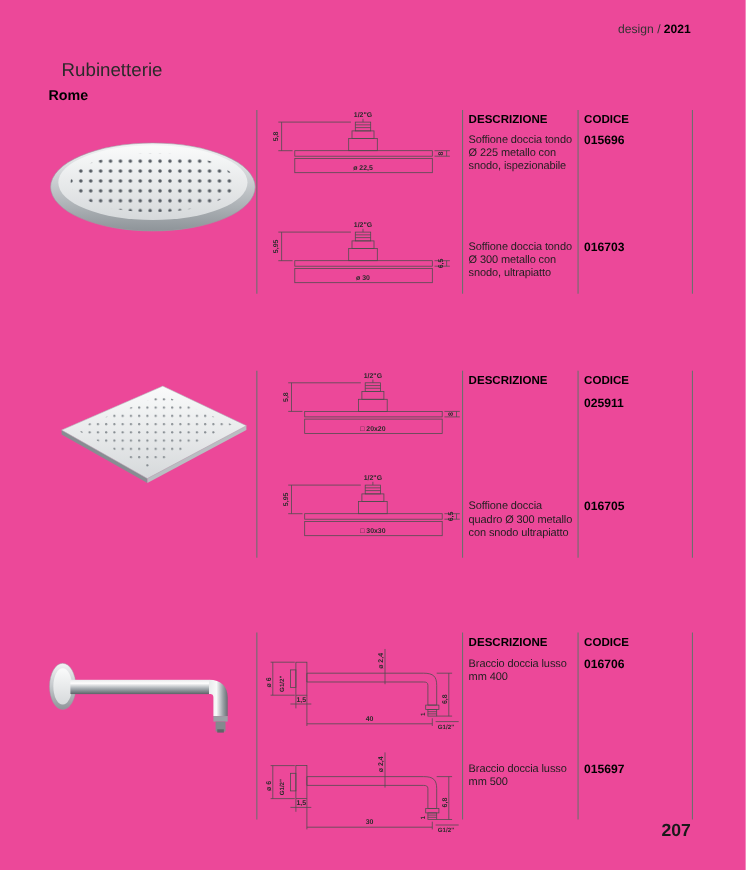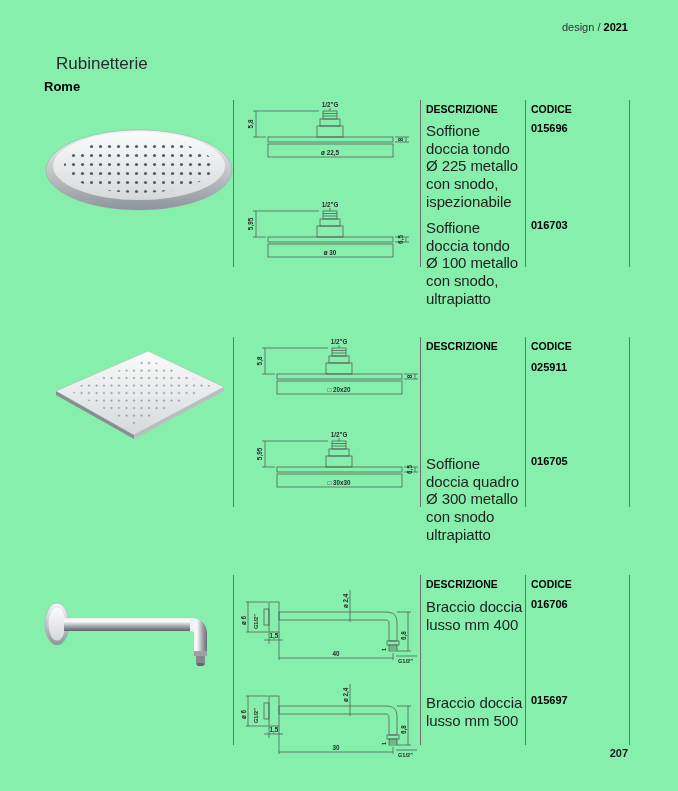--- a/index.html
+++ b/index.html
@@ -1,26 +1,26 @@
 <!DOCTYPE html>
 <html><head>
 <meta charset="utf-8">
 <style>
   html,body{margin:0;padding:0;background:#fff}
-  .page{position:relative;width:678px;height:791px;background:#86efac;overflow:hidden;
+  .page{position:relative;width:678px;height:791px;background:#ec4899;overflow:hidden;
         font-family:"Liberation Sans",sans-serif;color:#1a1a1a}
   .edition{position:absolute;top:21px;right:50px;font-size:11px;color:#333}
   .edition b{color:#000}
   .title{position:absolute;left:44px;top:42px;font-size:17px;font-weight:400;color:#2a2a2a;margin:12px}
   .collection{position:absolute;left:44px;top:79px;font-size:13px;font-weight:bold;color:#000;margin:0}
-  .pagenum{position:absolute;top:747px;right:50px;font-size:11px;font-weight:bold}
+  .pagenum{position:absolute;top:747px;right:50px;font-size:16px;font-weight:bold}
   section{position:absolute;left:0;width:574px}
   .rule{position:absolute;top:0;bottom:0;width:1px;background:#6e6e6e}
   .colhead{position:absolute;top:3px;font-size:10.5px;font-weight:bold;color:#000}
-  .desc{position:absolute;left:426px;width:98px;font-size:15px;line-height:1.18;
+  .desc{position:absolute;left:426px;width:98px;font-size:10px;line-height:1.18;
         letter-spacing:-0.1px;color:#1f1f1f}
   .code{position:absolute;left:531px;font-size:11px;font-weight:bold;color:#000}
   .photo,.drawing{position:absolute}
   .dline line,.dline path,.dline rect{fill:none;stroke:#4d4d4d;stroke-width:0.7}
   .dtxt{font-size:6.3px;font-weight:bold;fill:#2b2b2b;font-family:"Liberation Sans",sans-serif}
   .dtxt.sm{font-size:5.6px}
   .mid{text-anchor:middle}
 </style>
 </head>
 <body>
@@ -124,21 +124,21 @@
         <line x1="163" y1="37" x2="163" y2="42"></line>
       </g>
       <text class="dtxt mid" x="87" y="6.5">1/2"G</text>
       <text class="dtxt mid" transform="translate(10,24) rotate(-90)">5,95</text>
       <text class="dtxt mid" transform="translate(160,39.5) rotate(-90)">6,5</text>
       <text class="dtxt mid" x="87" y="54.5">ø 30</text>
     </svg>
 
     <div class="desc" style="top:22px">Soffione doccia tondo Ø 225 metallo con snodo, ispezionabile</div>
     <div class="code" style="top:22px">015696</div>
-    <div class="desc" style="top:119px">Soffione doccia tondo Ø 100 metallo con snodo, ultrapiatto</div>
+    <div class="desc" style="top:119px">Soffione doccia tondo Ø 300 metallo con snodo, ultrapiatto</div>
     <div class="code" style="top:119px">016703</div>
   </section>
 
   <section style="top:337px;height:170px">
     <div class="rule" style="left:233px"></div>
     <div class="rule" style="left:420px"></div>
     <div class="rule" style="left:525px"></div>
     <div class="rule" style="left:629px"></div>
     <div class="colhead" style="left:426px">DESCRIZIONE</div>
     <div class="colhead" style="left:531px">CODICE</div>

